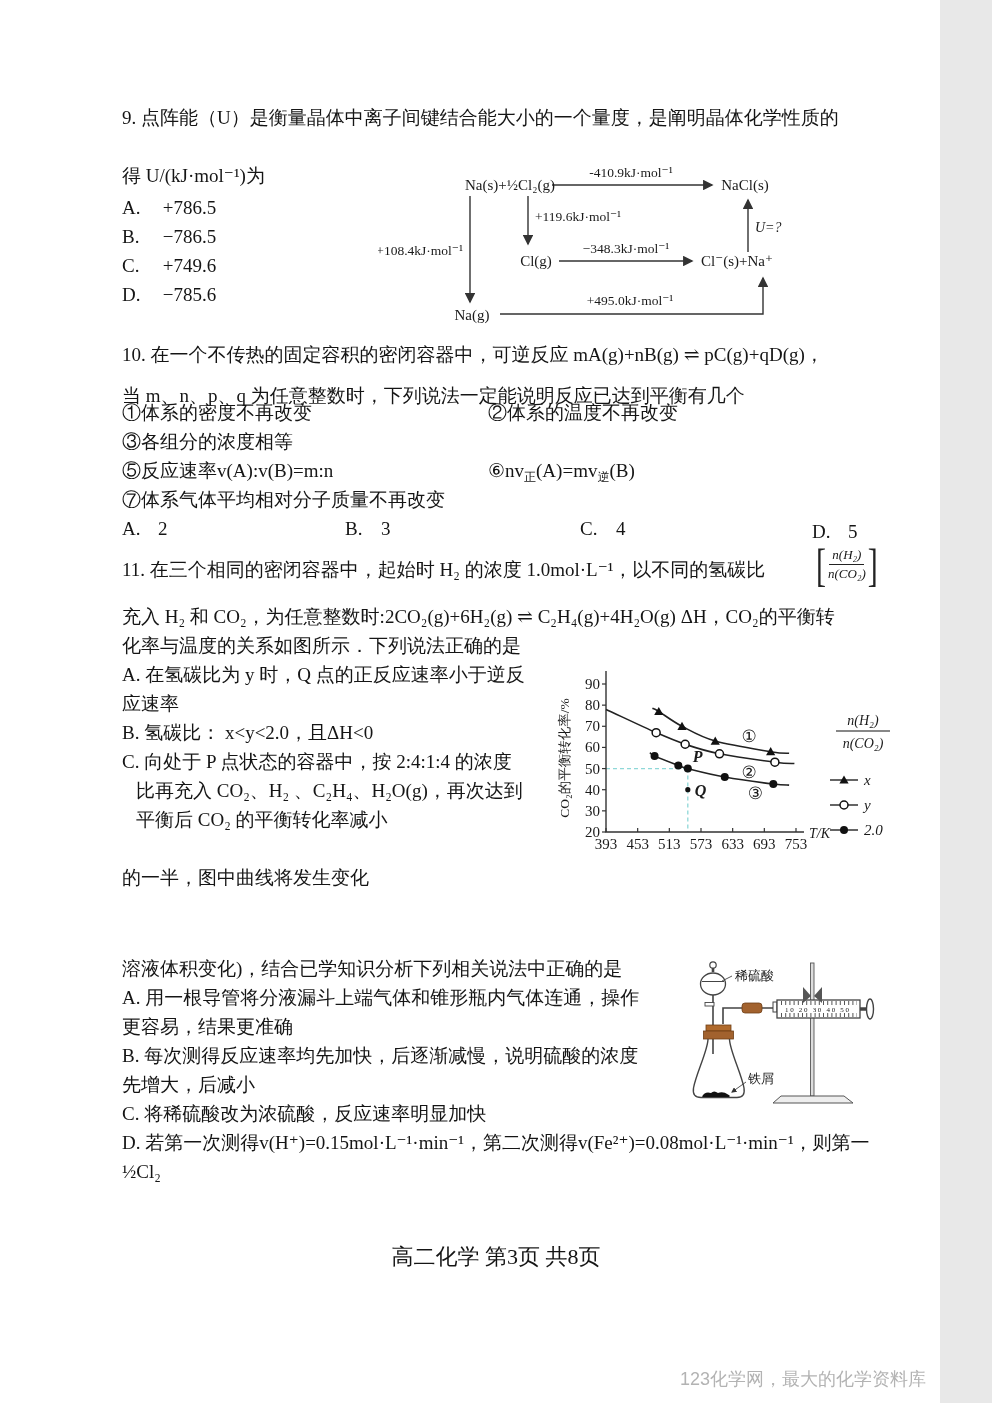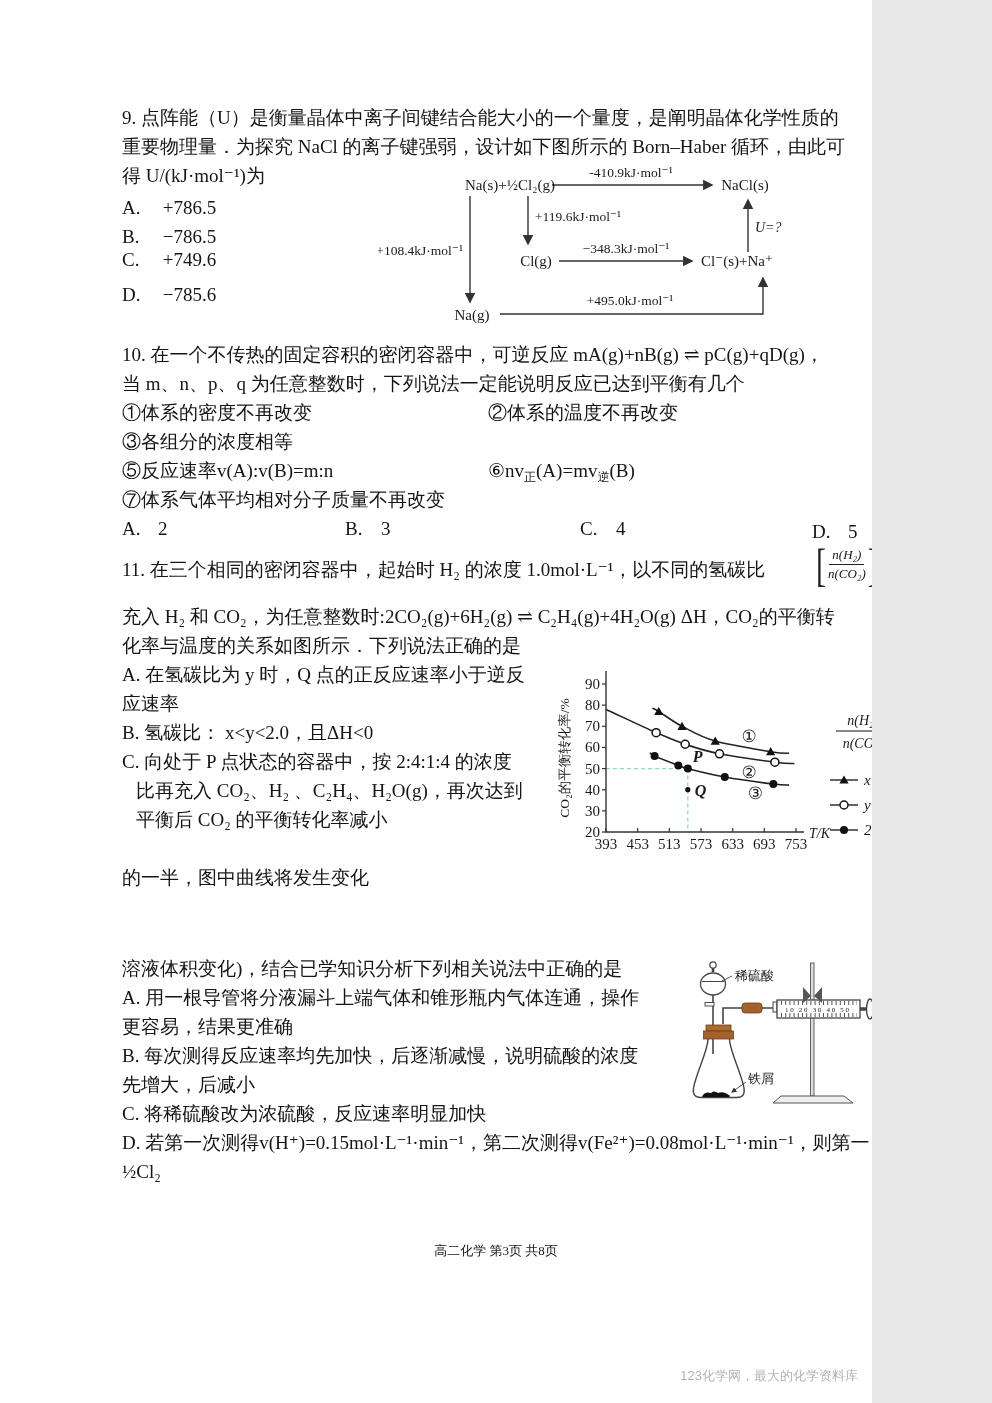--- a/index.html
+++ b/index.html
@@ -1,47 +1,46 @@
 <!DOCTYPE html>
 <html><head>
 <meta charset="utf-8">
 <style>
   html,body{margin:0;padding:0;background:#e8e8e8;}
-  .page{position:relative;width:872px;height:1403px;background:#ffffff;overflow:hidden;
+  .page{position:relative;width:940px;height:1403px;background:#ffffff;overflow:hidden;
         font-family:"Liberation Serif","DejaVu Serif",serif;color:#151515;}
   .ln{position:absolute;left:122px;white-space:nowrap;font-size:19px;line-height:24px;}
   .opt-label{display:inline-block;min-width:36px;}
   .sub{font-size:12px;vertical-align:-4px;}
   .bfrac{position:absolute;display:flex;align-items:center;}
   .br{font-size:30px;transform:scaleY(1.55);font-weight:400;color:#222;}
   .frac{display:inline-flex;flex-direction:column;align-items:center;font-size:13px;font-style:italic;padding:0 2px;}
   .frac .num{border-bottom:1px solid #222;padding:0 3px 1px;}
   .frac .den{padding-top:1px;}
-  .footer{position:absolute;left:0;width:992px;text-align:center;font-size:13px;}
-  .watermark{position:absolute;right:14px;font-size:13px;color:#b3b3b3;font-family:"Liberation Sans","DejaVu Sans",sans-serif;}
+  .footer{position:absolute;left:0;width:992px;text-align:center;font-size:22px;}
+  .watermark{position:absolute;right:14px;font-size:18px;color:#b3b3b3;font-family:"Liberation Sans","DejaVu Sans",sans-serif;}
   svg text{font-family:"Liberation Serif","DejaVu Serif",serif;fill:#1a1a1a;}
 </style>
 </head>
 <body>
 
 <div class="page">
 
   <div class="ln" style="top:106px">9. 点阵能（U）是衡量晶体中离子间键结合能大小的一个量度，是阐明晶体化学性质的</div>
-  <div class="ln" style="top:135px">重要物理量．为探究 NaCl 的离子键强弱，设计如下图所示的 Born–Haber 循环，由此可</div>
   <div class="ln" style="top:164px">得 U/(kJ·mol⁻¹)为</div>
 
   <div class="ln" style="top:196px">
     <span class="opt-label">A.</span>
     <span>+786.5</span>
   </div>
   <div class="ln" style="top:225px">
     <span class="opt-label">B.</span>
     <span>−786.5</span>
   </div>
-  <div class="ln" style="top:248px">
+  <div class="ln" style="top:254px">
     <span class="opt-label">C.</span>
     <span>+749.6</span>
   </div>
   <div class="ln" style="top:283px">
     <span class="opt-label">D.</span>
     <span>−785.6</span>
   </div>
 
   <svg style="position:absolute;left:378px;top:154px" width="505" height="182" viewBox="0 0 505 182">
     <defs>
@@ -65,21 +64,21 @@
 
     <text x="253" y="23" text-anchor="middle" font-size="13.5">-410.9kJ·mol⁻¹</text>
     <text x="157" y="67" font-size="13.5">+119.6kJ·mol⁻¹</text>
     <text x="85" y="101" text-anchor="end" font-size="13.5">+108.4kJ·mol⁻¹</text>
     <text x="248" y="99" text-anchor="middle" font-size="13.5">−348.3kJ·mol⁻¹</text>
     <text x="252" y="151" text-anchor="middle" font-size="13.5">+495.0kJ·mol⁻¹</text>
     <text x="377" y="78" font-size="14" font-style="italic">U=?</text>
   </svg>
 
   <div class="ln" style="top:343px">10. 在一个不传热的固定容积的密闭容器中，可逆反应 mA(g)+nB(g) ⇌ pC(g)+qD(g)，</div>
-  <div class="ln" style="top:372px">当 m、n、p、q 为任意整数时，下列说法一定能说明反应已达到平衡有几个</div>
+  <div class="ln" style="top:384px">当 m、n、p、q 为任意整数时，下列说法一定能说明反应已达到平衡有几个</div>
   <div class="ln" style="top:401px">①体系的密度不再改变</div>
   <div class="ln" style="top:401px;left:488px">②体系的温度不再改变</div>
   <div class="ln" style="top:430px">③各组分的浓度相等</div>
   <div class="ln" style="top:459px">⑤反应速率v(A):v(B)=m:n</div>
   <div class="ln" style="top:459px;left:488px">
     <span>⑥nv</span><span class="sub">正</span><span>(A)=mv</span><span class="sub">逆</span><span>(B)</span>
   </div>
   <div class="ln" style="top:488px">⑦体系气体平均相对分子质量不再改变</div>
   <div class="ln" style="top:517px">
     <span class="opt-label">A.</span><span>2</span>

